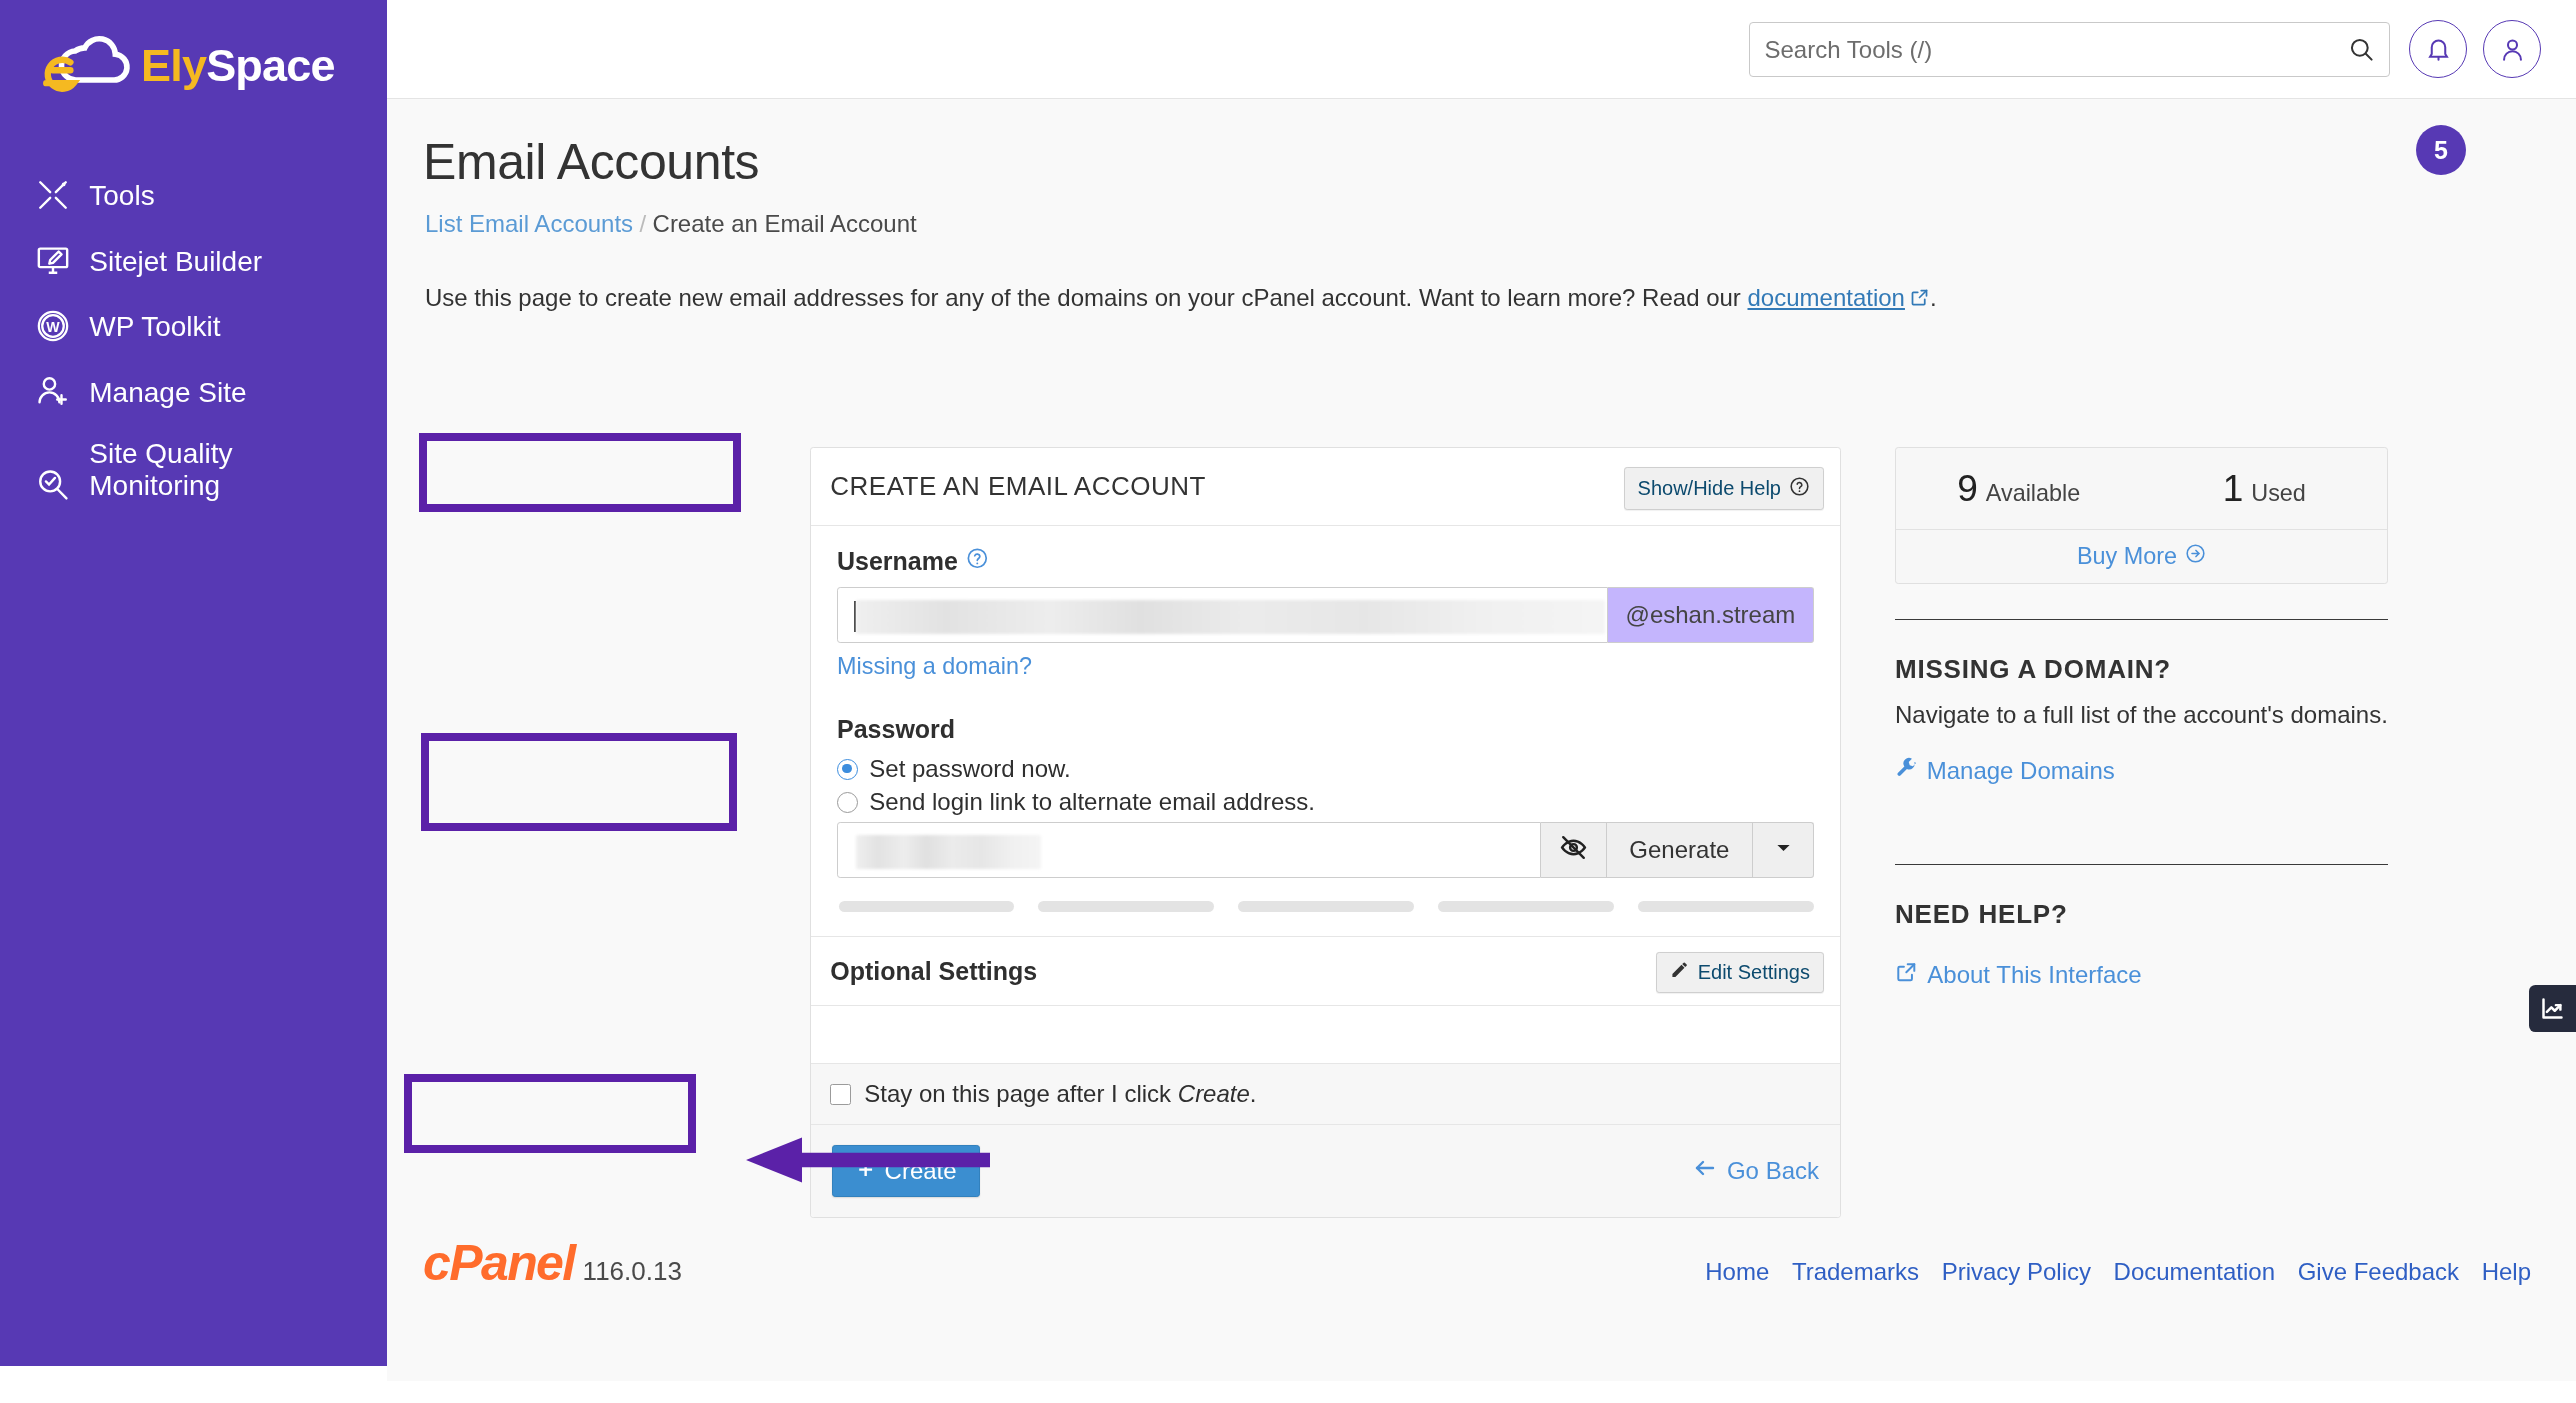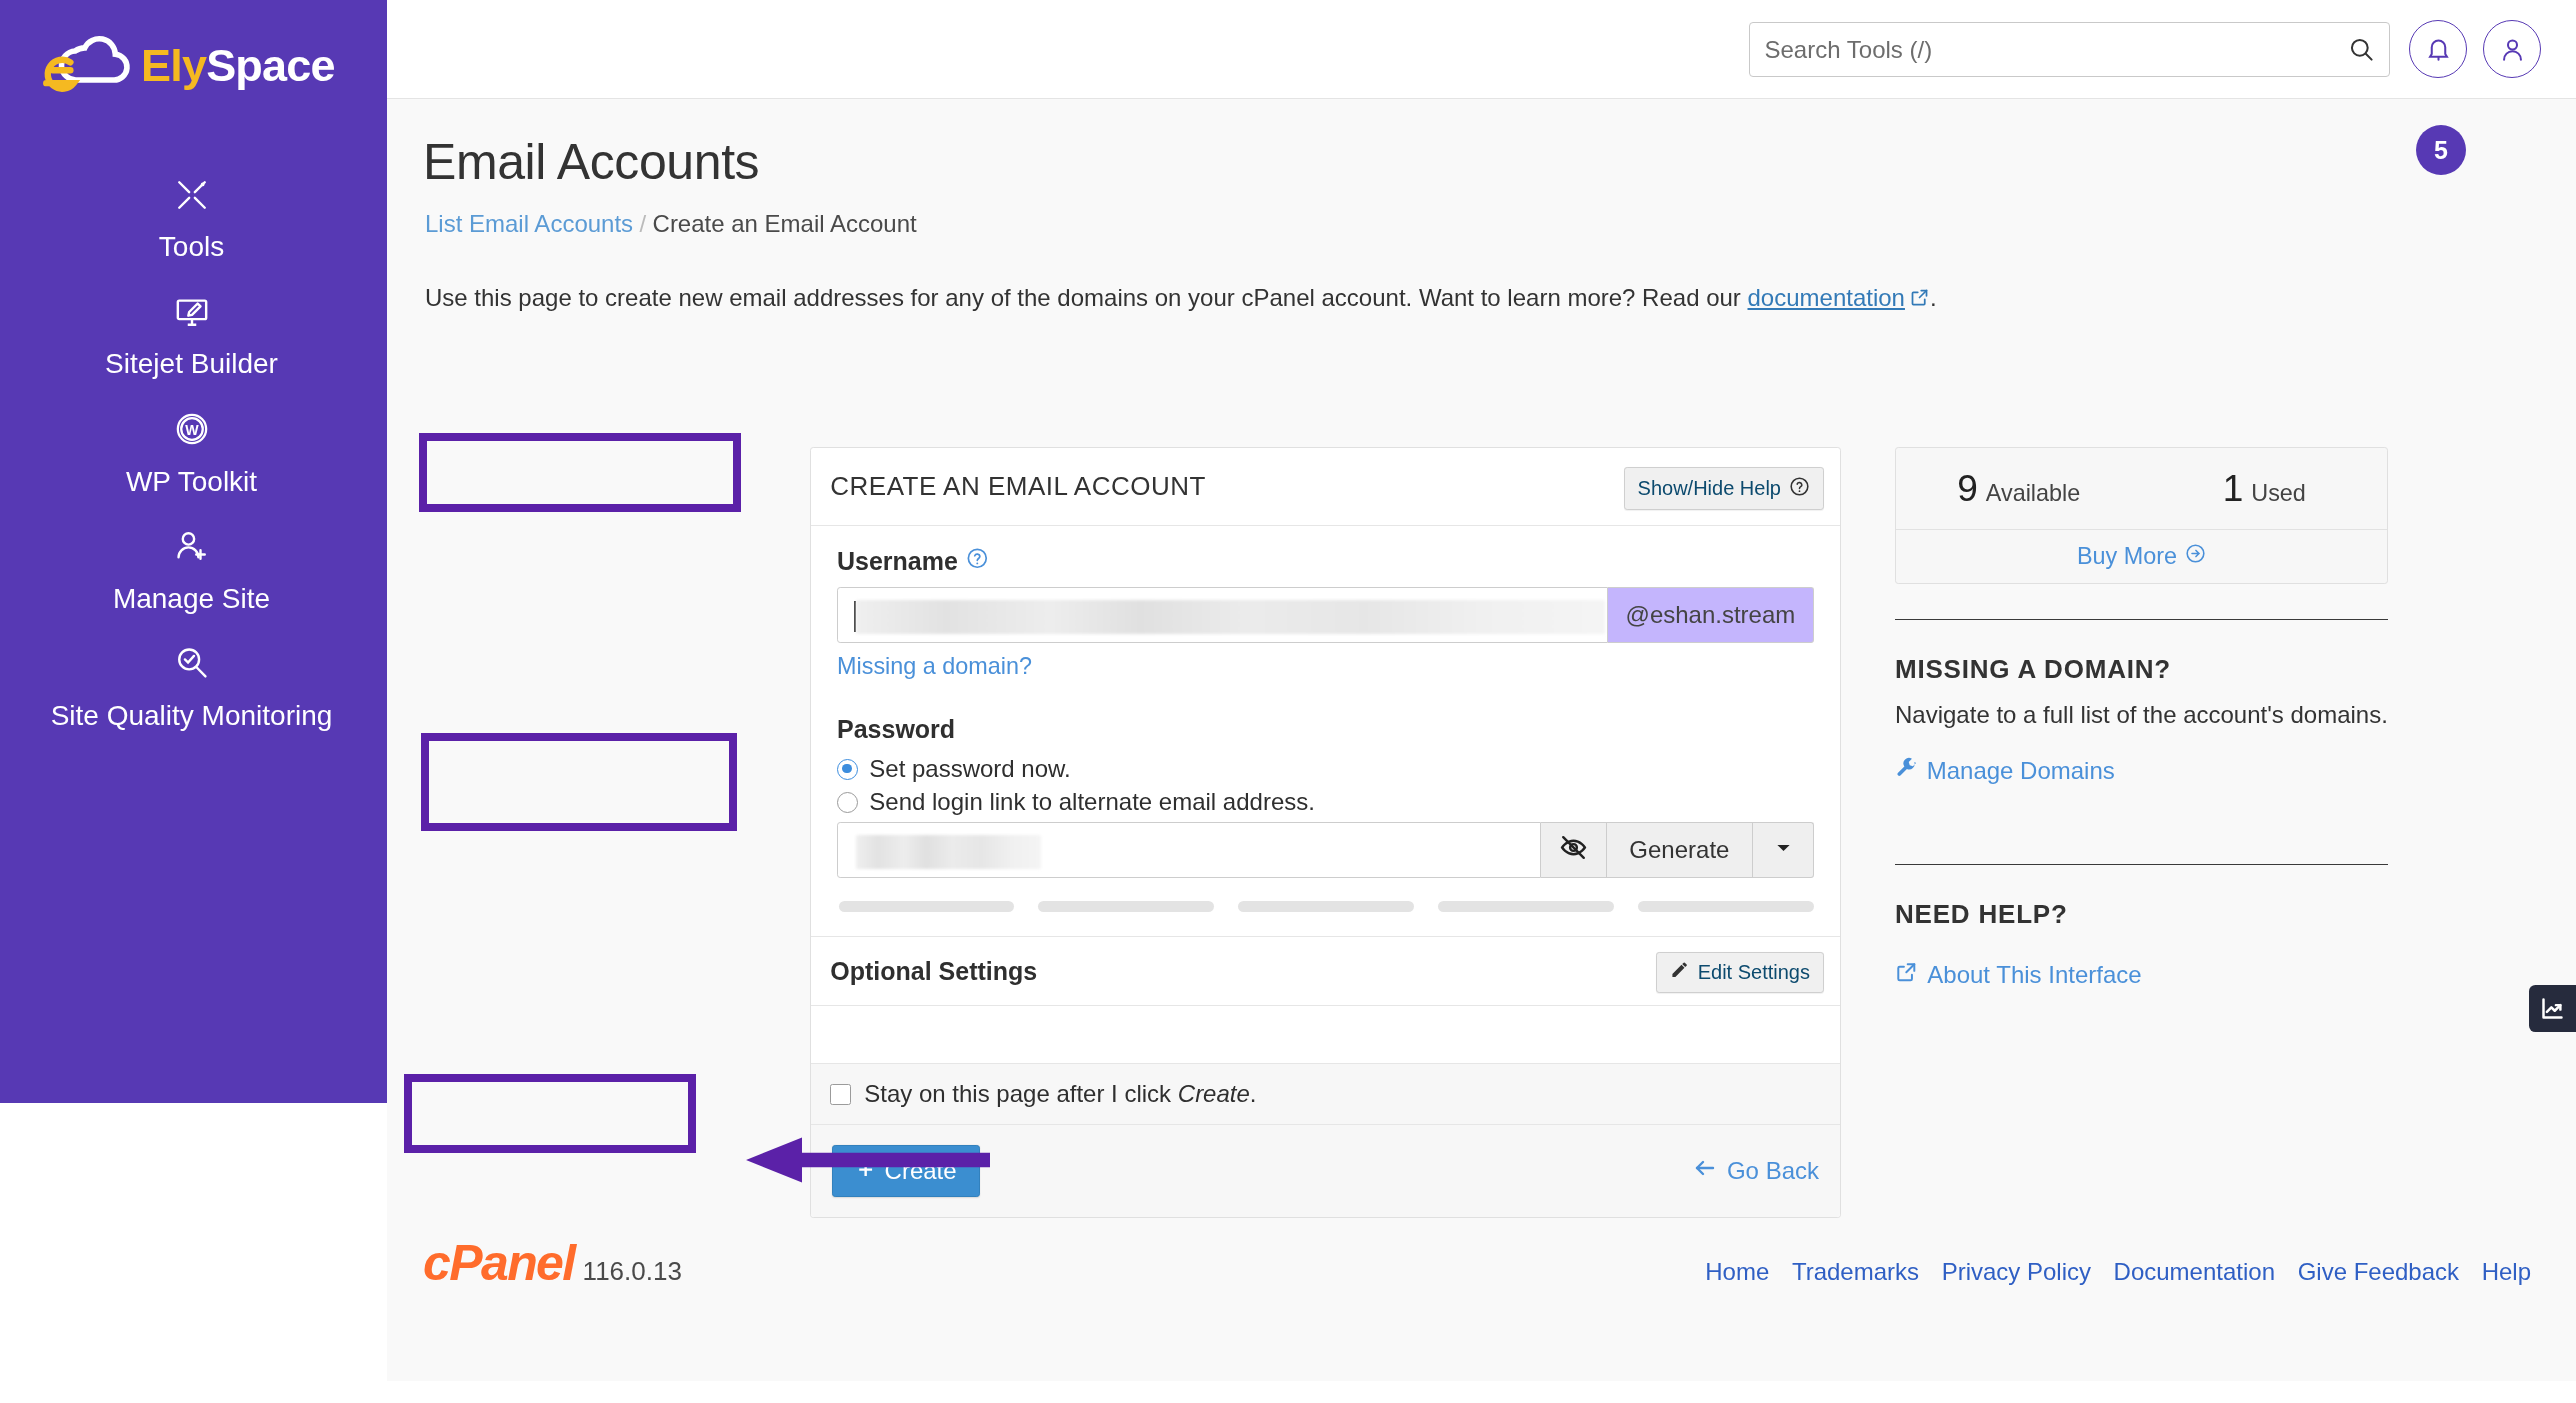--- a/index.html
+++ b/index.html
@@ -12,42 +12,41 @@
   .viewport {
     position: relative;
     width: 2576px; height: 1404px;
     background: #ffffff;
     overflow: hidden;
   }
 
   
   .sidebar {
     position: absolute; left: 0; top: 0;
-    width: 387px; height: 1103px;
+    width: 387px; height: 1366px;
     background: #5739b4;
     color: #ffffff;
   }
   .logo-wrap {
     position: absolute; left: 35px; top: 35px;
     display: flex; align-items: center; gap: 8px;
   }
   .logo-mark { width: 98px; height: 61px; }
   .logo-text {
     font-size: 45px; font-weight: bold; letter-spacing: -0.8px;
     line-height: 1;
   }
   .logo-text .ely { color: #f5b921; }
   .logo-text .space { color: #ffffff; }
 
   .nav { position: absolute; left: 0; top: 161px; width: 100%; }
   .nav-item {
-    display: flex; align-items: center; gap: 19.3px;
+    display: flex; align-items: flex-end; gap: 19.3px;
     padding: 14.5px 39px 14.5px 35px;
     cursor: pointer;
-    flex-direction: column;
   }
   .nav-item .nav-icon {
     flex: 0 0 auto; width: 35px; height: 35px;
     display: flex; align-items: center; justify-content: center;
     margin-top: 1.6px;
   }
   .nav-item .nav-label {
     font-size: 28px; color: #ffffff; line-height: 1.15;
     font-weight: 400;
   }

